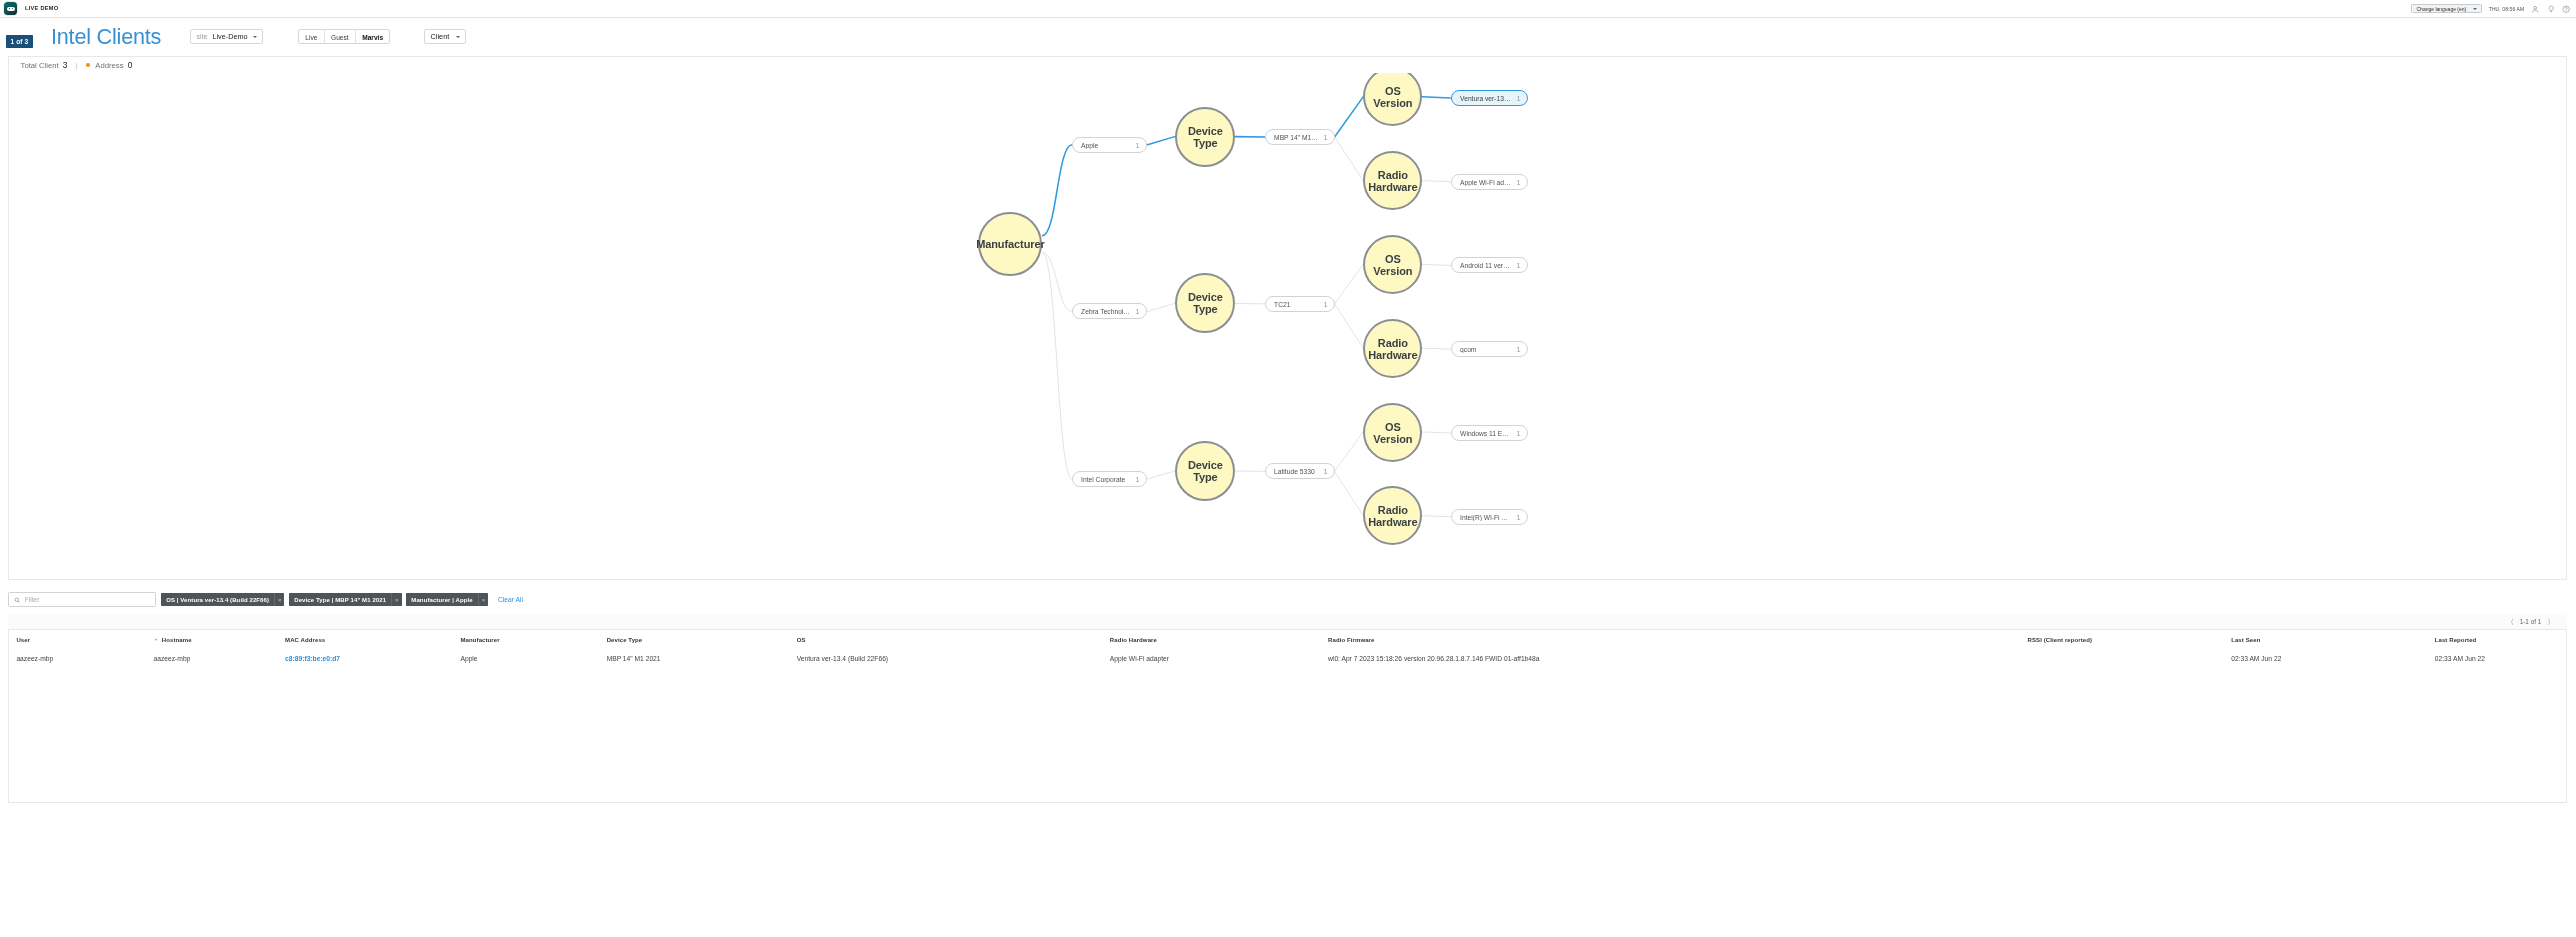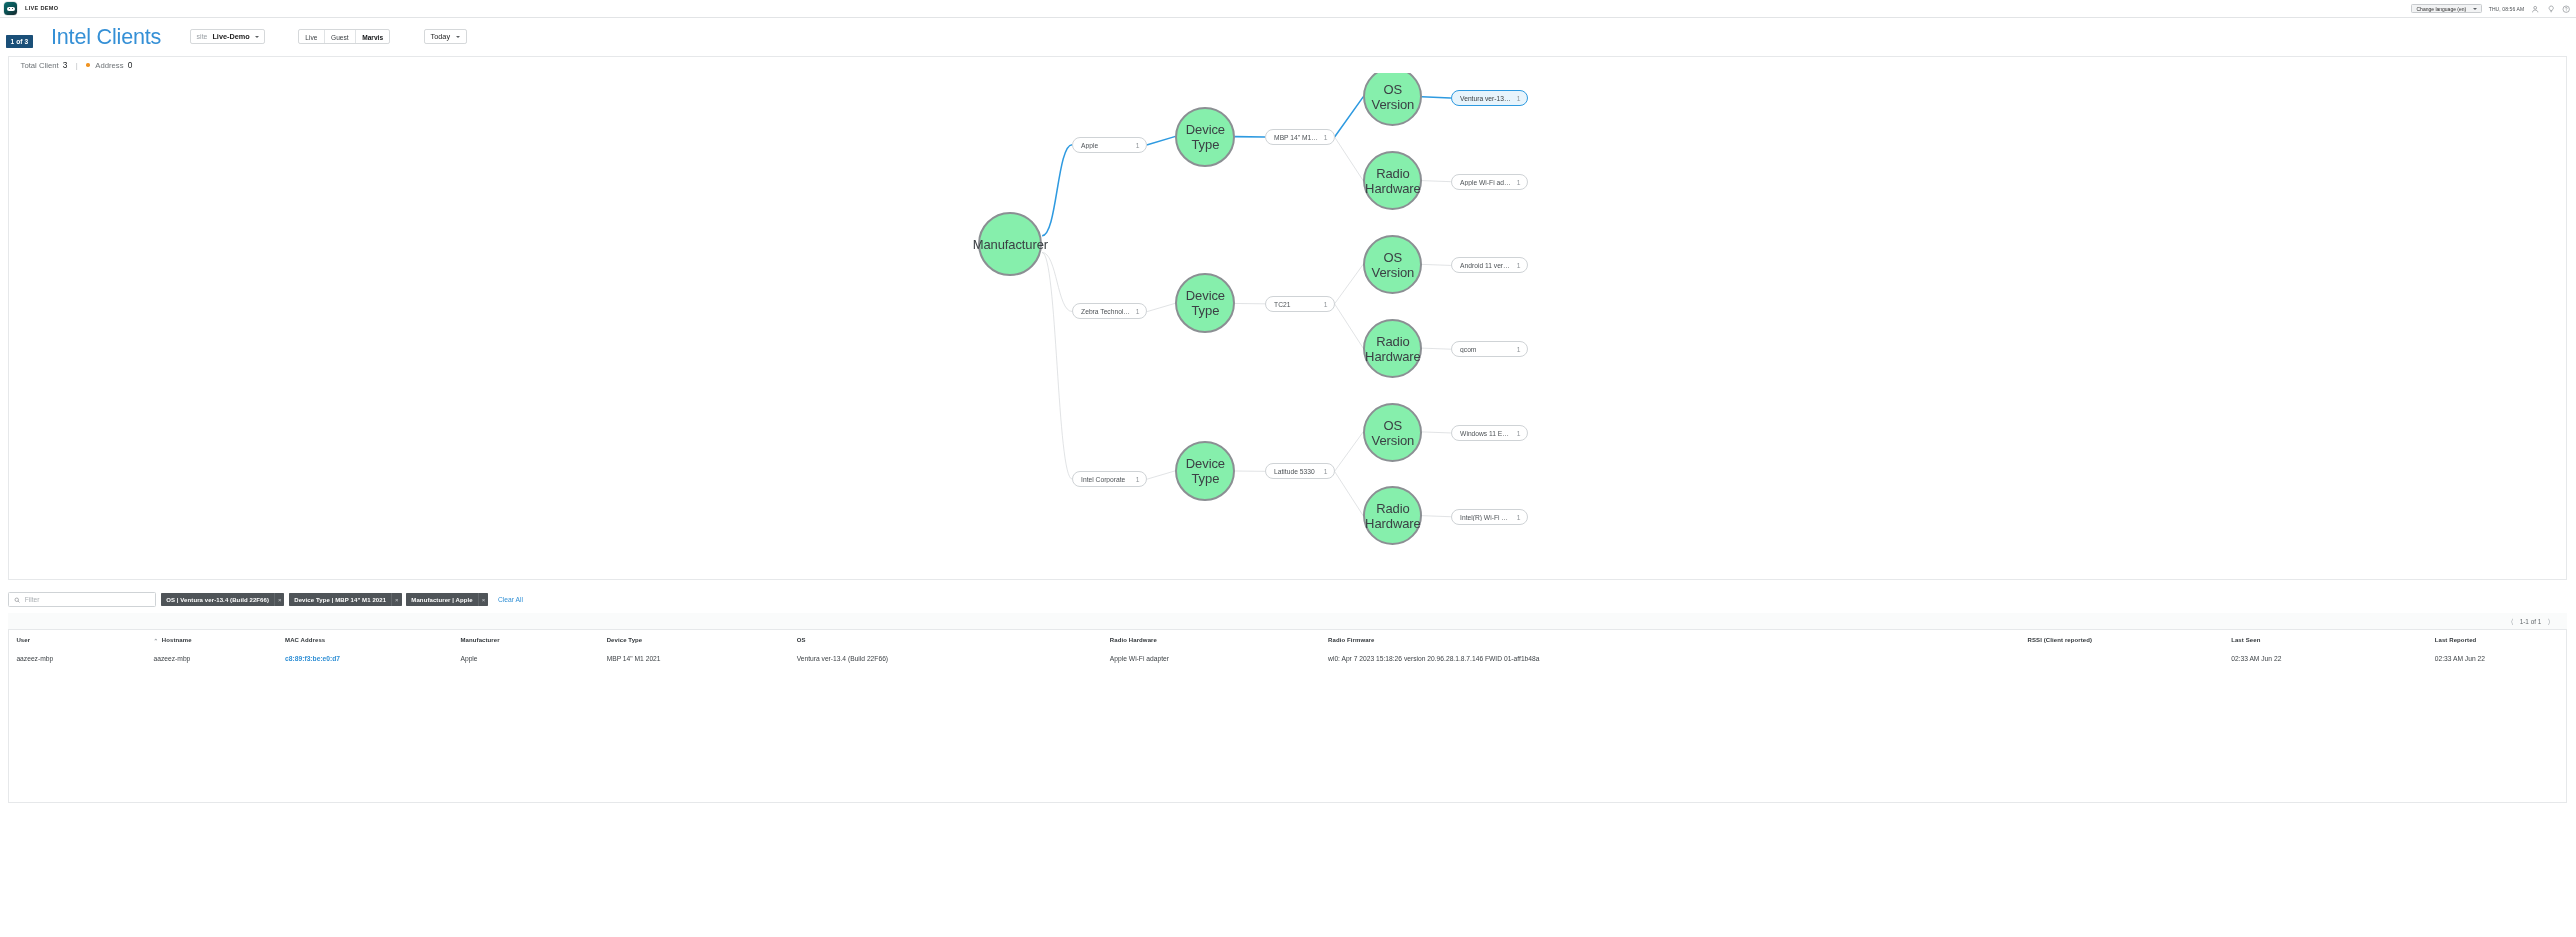--- a/index.html
+++ b/index.html
@@ -61,21 +61,21 @@
   .page-title {
     position: absolute; left: 51px; top: 26px; font-size: 21.6px; color: #3590d6;
     font-weight: 400; letter-spacing: -0.2px; line-height: 1; cursor: pointer;
   }
   .site-sel {
     position: absolute; left: 190px; top: 29px; height: 15.4px; padding: 0 5.6px;
     border: 0.7px solid #d5d8da; border-radius: 2.1px; background: #fff;
     display: flex; align-items: center; gap: 4.9px; cursor: pointer;
   }
   .site-sel .lbl-muted { font-size: 7px; color: #9aa0a5; }
-  .site-sel .lbl-strong { font-size: 7.3px; color: #222; font-weight: 700; }
+  .site-sel .lbl-strong { font-size: 7.3px; color: #222; font-weight: 400; }
   .segbtns {
     position: absolute; left: 298px; top: 29px; height: 15.4px;
     display: flex; border: 0.7px solid #d5d8da; border-radius: 2.1px; overflow: hidden; background:#fff;
   }
   .segbtns .seg {
     padding: 0 6.3px; height: 14px; display: flex; align-items: center;
     font-size: 6.6px; color: #3c4044; border-right: 0.7px solid #e0e3e5; cursor: pointer;
   }
   .segbtns .seg:last-child { border-right: 0; }
   .segbtns .seg.active { font-weight: 700; color: #141618; }
@@ -99,24 +99,24 @@
 
   
   .tree-card {
     position: absolute; left: 8.4px; top: 73px; width: 2559px; height: 507px;
     background: #ffffff; border: 0.7px solid #e6e8ea; border-top: 0;
     overflow: hidden;
   }
   .tree-svg { position: absolute; left: 0; top: 0; width: 2559px; height: 507px; }
 
   .node-circle {
-    position: absolute; border-radius: 50%; background: #86efac;
+    position: absolute; border-radius: 50%; background: #fef9c3;
     border: 2.8px solid #8b8f93;
     display: flex; align-items: center; justify-content: center;
-    font-size: 13px; font-weight: 400; color: #3b4044; text-align: center;
+    font-size: 11px; font-weight: 700; color: #3b4044; text-align: center;
     cursor: pointer; letter-spacing: -0.1px;
   }
   .pill {
     position: absolute; height: 16px; border: 0.7px solid #cfd3d6; border-radius: 8.4px;
     background: #ffffff; display: flex; align-items: center;
     padding: 0 7px 0 7.7px; cursor: pointer;
   }
   .pill .pt {
     font-size: 6.7px; color: #4d5256; white-space: nowrap; overflow: hidden;
     text-overflow: ellipsis; flex: 1 1 auto;
@@ -225,21 +225,21 @@
   <span class="caret-dn"></span>
 </div>
 
 <div class="segbtns">
   <div class="seg">Live</div>
   <div class="seg">Guest</div>
   <div class="seg active">Marvis</div>
 </div>
 
 <div class="today-sel">
-  <span>Today</span>
+  <span>Client</span>
   <span class="caret-dn"></span>
 </div>
 
 <div class="summary">
   <span class="lbl">Total Client</span>
   <span class="num">3</span>
   <span class="sep">|</span>
   <span class="dot-orange"></span>
   <span class="lbl">Address</span>
   <span class="num">0</span>

